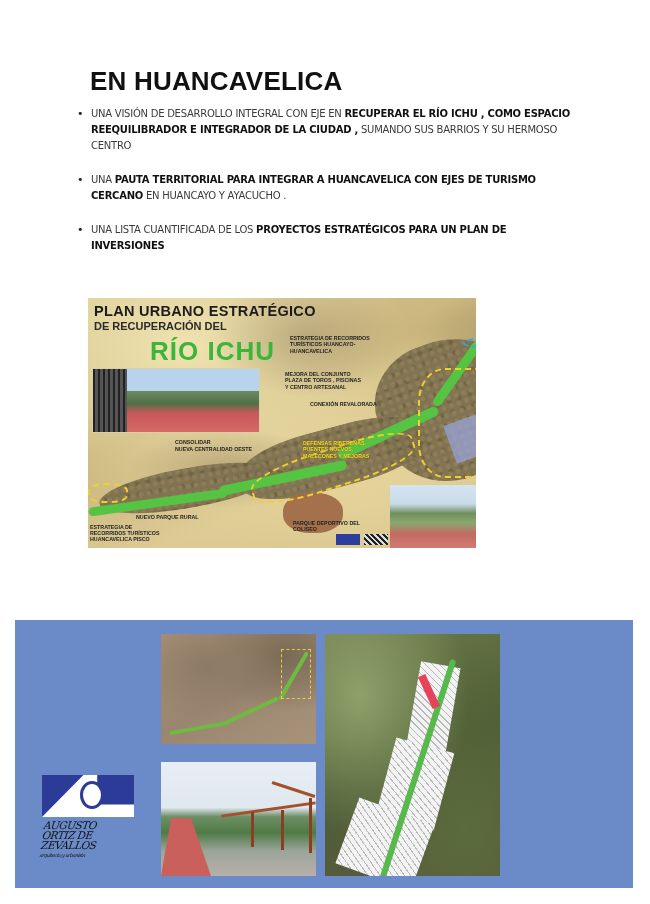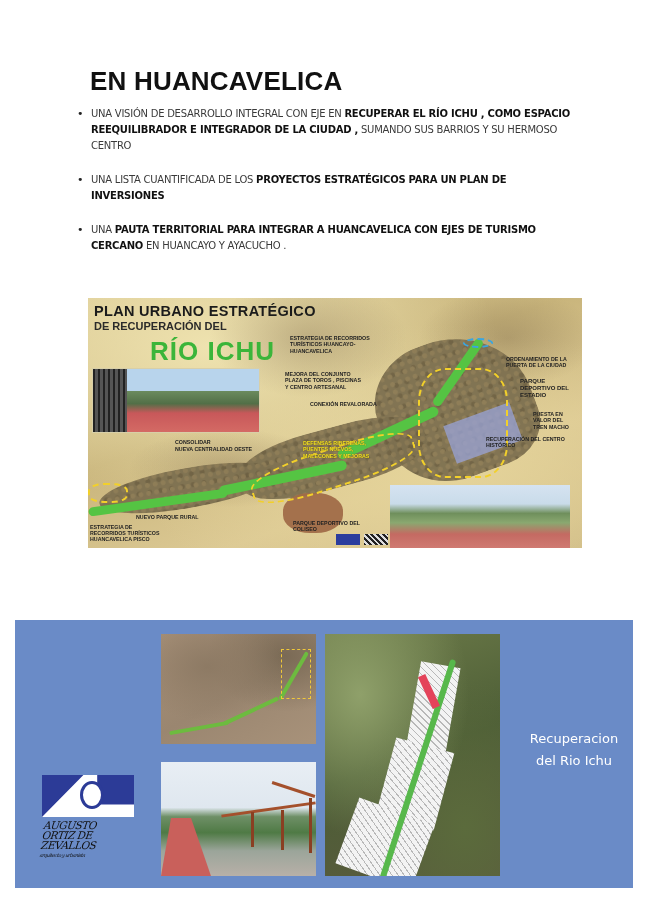--- a/index.html
+++ b/index.html
@@ -17,21 +17,21 @@
     font-family: "DejaVu Sans", sans-serif; font-size: 10px; line-height: 16px;
     color: #3a3a3a; letter-spacing: -0.25px;
   }
   .bullet::before {
     content: "\2022"; position: absolute; left: 0; top: 0; color: #222; font-size: 11px;
   }
   .bullet b { color: #111; font-weight: bold; }
 
   
   .plan-map {
-    position: absolute; left: 88px; top: 298px; width: 494px; height: 250px;
+    position: absolute; left: 88px; top: 298px; width: 388px; height: 250px;
     overflow: hidden;
     background:
       radial-gradient(ellipse at 25% 20%, #efe3b0 0%, transparent 55%),
       radial-gradient(ellipse at 70% 70%, #e5d49a 0%, transparent 60%),
       linear-gradient(160deg, #d9c892 0%, #c9b57c 40%, #dcc994 70%, #cdb985 100%);
   }
   .plan-map .mtn {
     position: absolute; border-radius: 50%;
     background: radial-gradient(ellipse, rgba(120,100,70,0.35), transparent 70%);
   }
@@ -116,24 +116,24 @@
 </head>
 <body>
 
 <h1 class="title">EN HUANCAVELICA</h1>
 
 <div class="bullets">
   <p class="bullet">
     <span>UNA VISIÓN DE DESARROLLO INTEGRAL CON EJE EN </span><b>RECUPERAR EL RÍO ICHU , COMO ESPACIO REEQUILIBRADOR E INTEGRADOR  DE LA CIUDAD ,</b><span> SUMANDO SUS BARRIOS Y SU HERMOSO CENTRO</span>
   </p>
   <p class="bullet">
-    <span>UNA LISTA CUANTIFICADA DE LOS </span><b>PROYECTOS ESTRATÉGICOS PARA UN PLAN DE INVERSIONES</b>
+    <span>UNA </span><b>PAUTA TERRITORIAL PARA INTEGRAR A HUANCAVELICA CON EJES DE TURISMO CERCANO</b><span> EN HUANCAYO Y AYACUCHO .</span>
   </p>
   <p class="bullet">
-    <span>UNA </span><b>PAUTA TERRITORIAL PARA INTEGRAR A HUANCAVELICA CON EJES DE TURISMO CERCANO</b><span> EN HUANCAYO Y AYACUCHO .</span>
+    <span>UNA LISTA CUANTIFICADA DE LOS </span><b>PROYECTOS ESTRATÉGICOS PARA UN PLAN DE INVERSIONES</b>
   </p>
 </div>
 
 <div class="plan-map">
   <div class="mtn" style="left:120px;top:-20px;width:200px;height:120px;"></div>
   <div class="mtn" style="left:330px;top:-10px;width:180px;height:100px;"></div>
   <div class="mtn" style="left:40px;top:130px;width:200px;height:80px;"></div>
 
   <div class="city" style="left:290px;top:40px;width:155px;height:140px;border-radius:40% 55% 30% 45%;transform:rotate(-20deg);"></div>
   <div class="city" style="left:150px;top:130px;width:190px;height:60px;border-radius:40%;transform:rotate(-15deg);"></div>
@@ -197,24 +197,20 @@
   </div>
 
   <div class="img3">
     <div class="blk" style="left:88px;top:30px;width:40px;height:90px;transform:rotate(10deg);"></div>
     <div class="blk" style="left:60px;top:110px;width:60px;height:80px;transform:rotate(15deg);"></div>
     <div class="blk" style="left:20px;top:175px;width:80px;height:70px;transform:rotate(20deg);"></div>
     <div class="rv2" style="left:90px;top:20px;width:6px;height:230px;transform:rotate(18deg);"></div>
     <div style="position:absolute;left:100px;top:40px;width:8px;height:35px;background:#e4435a;transform:rotate(-25deg);"></div>
   </div>
 
-  <div class="panel-sub">
-    <div>Recuperacion</div>
-    <div>del Rio Ichu</div>
-  </div>
 
   <div class="aoz-logo">
     <div class="w1"></div>
     <div class="w2"></div>
   </div>
   <div class="aoz-sign">
     <div>AUGUSTO</div>
     <div>ORTIZ DE</div>
     <div>ZEVALLOS</div>
     <small>arquitecto y urbanista</small>

